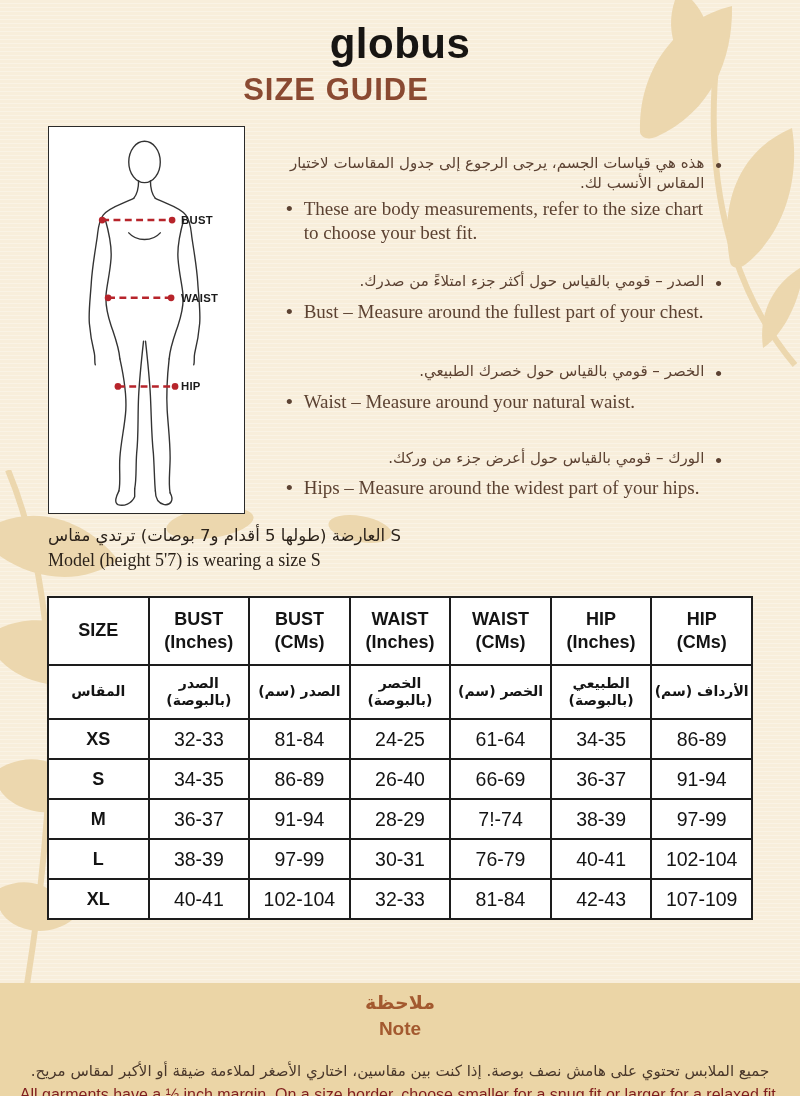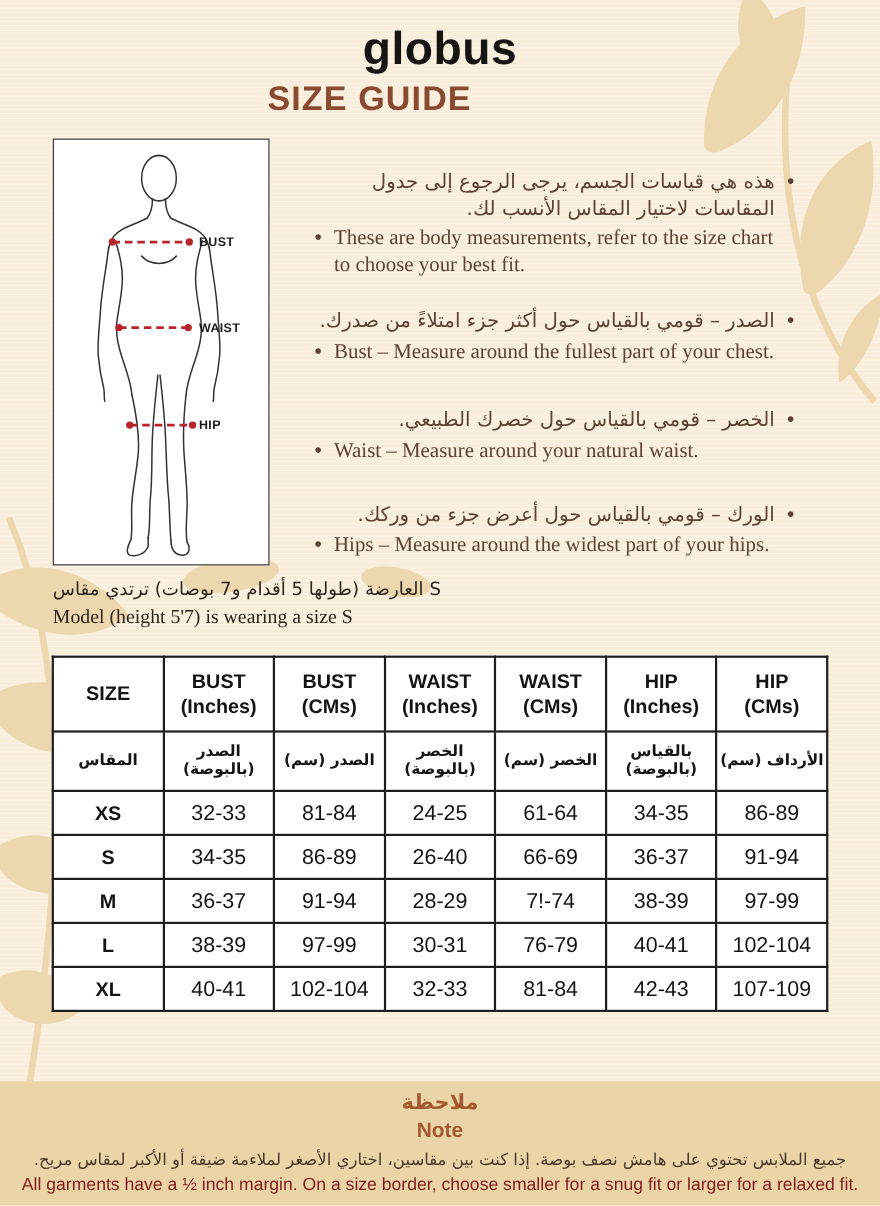--- a/index.html
+++ b/index.html
@@ -20,21 +20,21 @@
 
   .figure-box { left:48px; top:126px; width:197px; height:388px;
     background:#ffffff; border:1.5px solid #2a2a2a; }
 
   .bullets { left:286px; top:154px; width:436px; color:#5c4232; }
   .bullet-group { margin-bottom:26px; }
   .bullet-group.g2 { margin-bottom:38px; }
   .bullet-group.g3 { margin-bottom:34px; }
   .bullet-item { display:flex; gap:11px; align-items:flex-start; margin-bottom:3px; }
   .bullet-item .dot { font-size:19px; line-height:1.3; }
-  .bullet-item.ar .txt { font-family:"DejaVu Sans", sans-serif; font-size:18px; line-height:1.32; }
+  .bullet-item.ar .txt { font-family:"DejaVu Sans", sans-serif; font-size:15px; line-height:1.32; }
   .bullet-item.en .txt { font-family:"Liberation Serif","DejaVu Serif", serif; font-size:19px; line-height:1.3; }
 
   .model-note { left:48px; top:524px; width:500px; color:#2c231b; }
   .model-note .ar { font-family:"DejaVu Sans", sans-serif; font-size:16.5px; line-height:1.45; }
   .model-note .en { font-family:"Liberation Serif","DejaVu Serif", serif; font-size:18px; line-height:1.35; }
 
   table.size-table { position:absolute; z-index:1; left:47px; top:596px; width:706px;
     border-collapse:collapse; table-layout:fixed; background:#ffffff; }
   table.size-table td { border:2px solid #1d1d1d; text-align:center; vertical-align:middle;
     color:#141414; padding:0 2px; }
@@ -44,21 +44,21 @@
   tr.hdr-ar td { font-family:"DejaVu Sans", sans-serif; font-weight:700; font-size:14px; line-height:1.25; }
   tr.data-row { height:40px; }
   tr.data-row td { font-size:19.5px; }
   tr.data-row td.size-cell { font-weight:700; font-size:18px; }
   .hl { display:block; }
 
   .note-band { left:0; top:983px; width:800px; height:113px; background:#ebd5a6;
     display:flex; flex-direction:column; align-items:center; text-align:center; padding-top:7px; z-index:1; }
   .note-band .h { font-size:19px; font-weight:700; color:#a3592f; line-height:1.35; }
   .note-band .h.ar { font-family:"DejaVu Sans", sans-serif; }
-  .note-band .b-ar { font-family:"DejaVu Sans", sans-serif; font-size:15px; color:#49372a; margin-top:3px; line-height:1.35; width:780px; }
+  .note-band .b-ar { font-family:"DejaVu Sans", sans-serif; font-size:15px; color:#49372a; margin-top:20px; line-height:1.35; width:780px; }
   .note-band .b-en { font-size:16px; color:#7f1d1d; margin-top:2px; line-height:1.35; width:790px; }
 </style>
 </head>
 <body>
 
 <div class="page">
 
   <svg class="decor" style="right:0; top:0;" width="220" height="380" viewBox="0 0 220 380">
     <path d="M215,365 C160,300 122,200 137,55" stroke="#ecd7ae" stroke-width="6" fill="none"></path>
     <path d="M95,0 C83,34 99,72 132,83 C140,50 126,14 112,0 Z" fill="#ecd7ae"></path>
@@ -213,21 +213,21 @@
             <span class="hl">الصدر (سم)</span>
           </td>
         <td>
             <span class="hl">الخصر</span>
             <span class="hl">(بالبوصة)</span>
           </td>
         <td>
             <span class="hl">الخصر (سم)</span>
           </td>
         <td>
-            <span class="hl">بالقياس</span>
+            <span class="hl">الطبيعي</span>
             <span class="hl">(بالبوصة)</span>
           </td>
         <td>
             <span class="hl">الأرداف (سم)</span>
           </td>
       </tr>
       <tr class="data-row">
         <td class="size-cell">XS</td>
         <td>32-33</td>
         <td>81-84</td>

